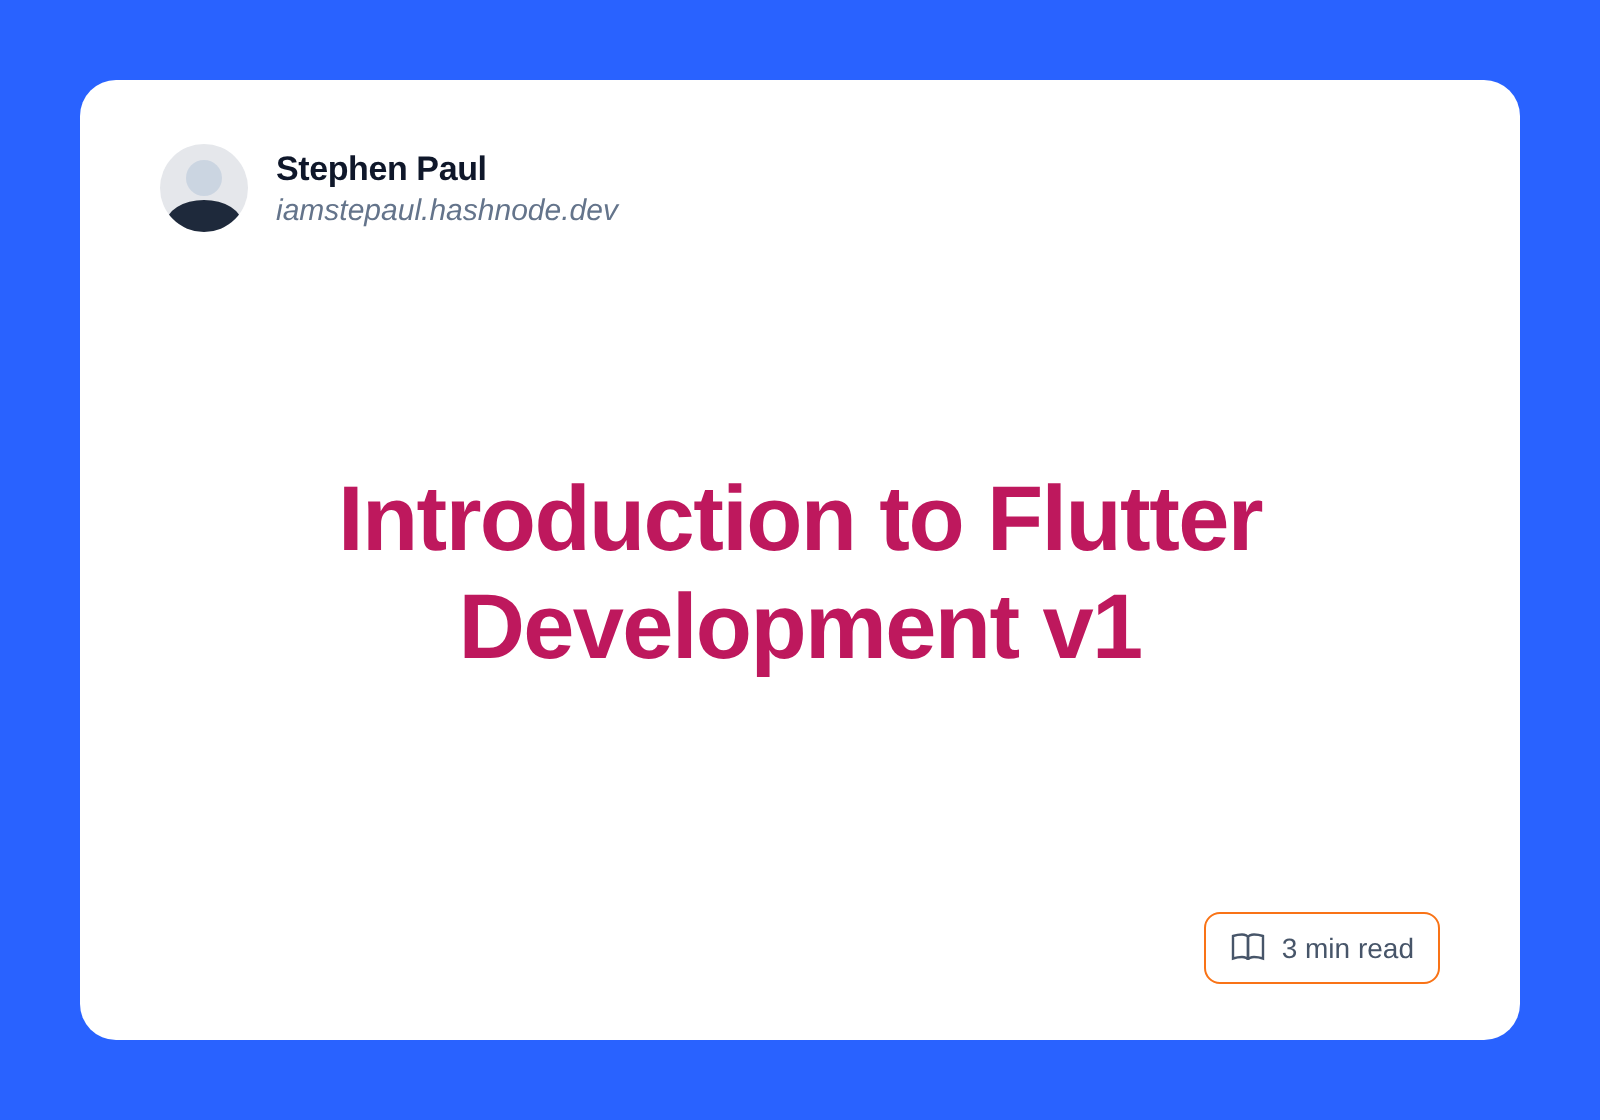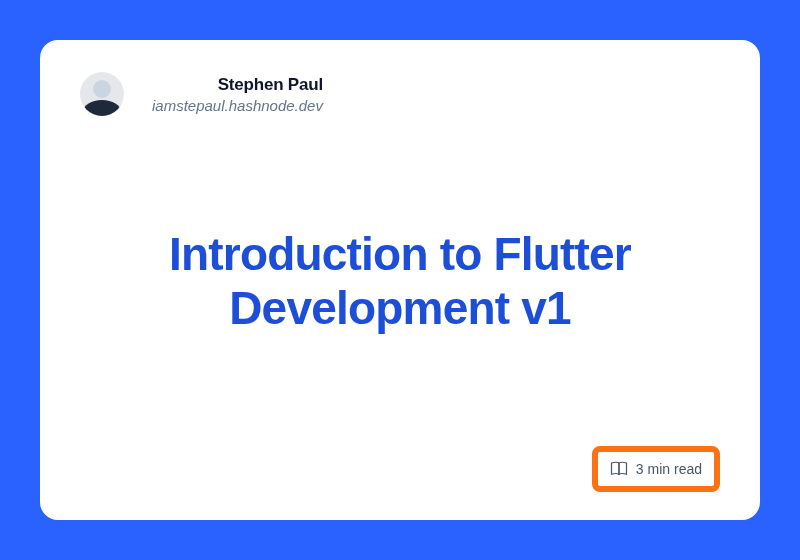--- a/index.html
+++ b/index.html
@@ -22,22 +22,21 @@
       background: #ffffff;
       border-radius: 18px;
       padding: 32px 40px 28px 40px;
       display: flex;
       flex-direction: column;
       position: relative;
     }
     .header {
       display: flex;
       align-items: center;
-      gap: 28px;
-      text-align: right;
+      gap: 14px;
     }
     .avatar {
       width: 44px;
       height: 44px;
       border-radius: 50%;
       background: #e5e7eb;
       position: relative;
       overflow: hidden;
       flex-shrink: 0;
     }
@@ -79,33 +78,33 @@
       flex: 1;
       display: flex;
       align-items: center;
       justify-content: center;
       text-align: center;
       padding: 0 20px;
     }
     .title h1 {
       font-size: 46px;
       font-weight: 800;
-      color: #1d4ed8;
+      color: #be185d;
       line-height: 1.18;
       letter-spacing: -0.8px;
     }
     .footer {
       display: flex;
       justify-content: flex-end;
     }
     .read-badge {
       display: flex;
       align-items: center;
       gap: 8px;
-      border: 6px solid #f97316;
+      border: 1px solid #f97316;
       border-radius: 8px;
       padding: 8px 12px;
       color: #475569;
       font-size: 14px;
     }
     .book-icon {
       width: 18px;
       height: 18px;
       stroke: #475569;
       stroke-width: 1.6;

